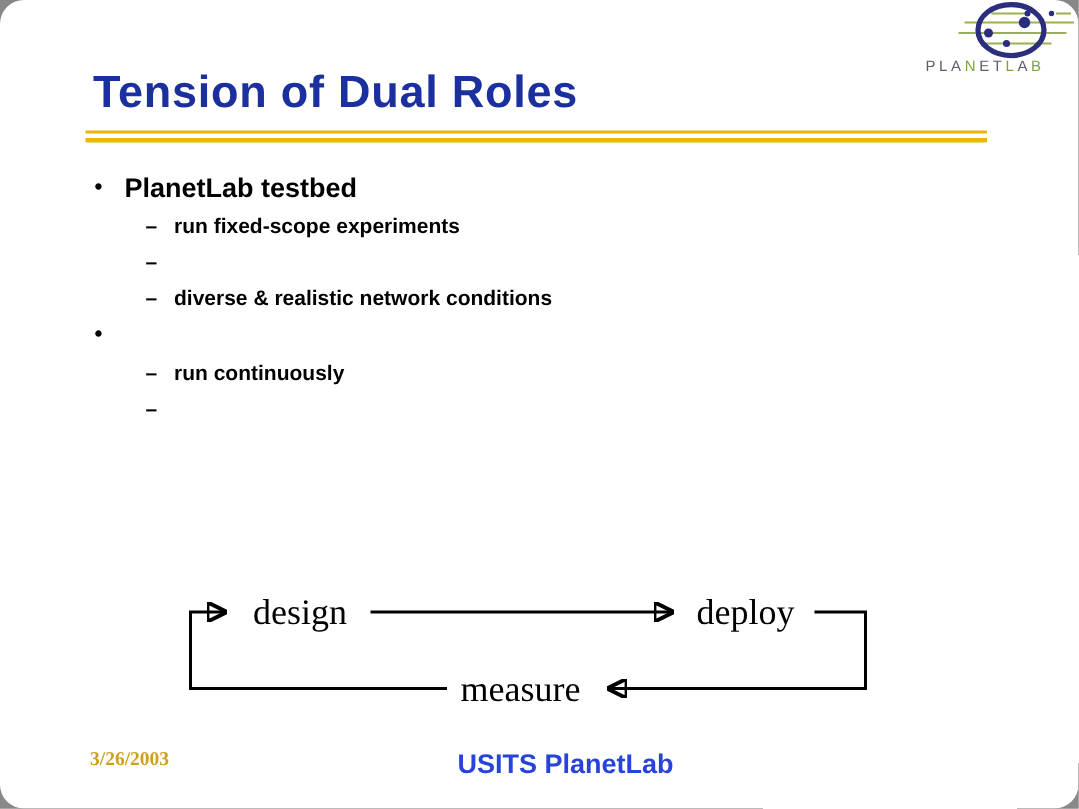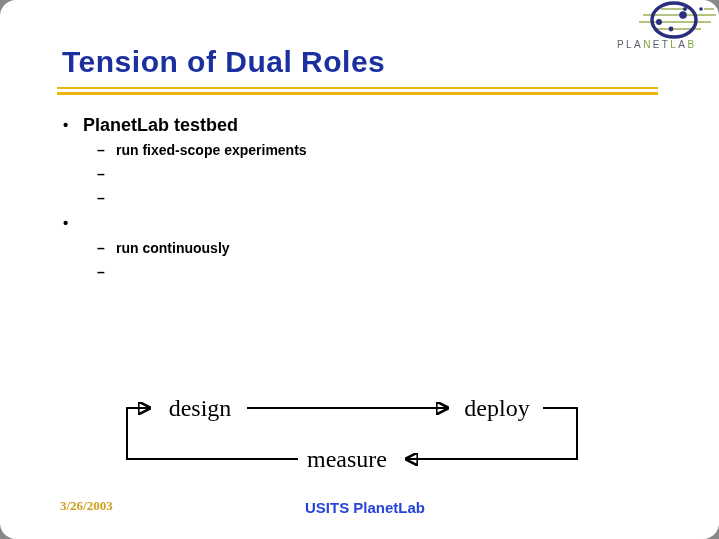--- a/index.html
+++ b/index.html
@@ -47,21 +47,21 @@
   }
 
   
   .footer-date {
     position:absolute; left:60px; top:498px;
     font-family:"Liberation Serif", serif; font-size:13px; font-weight:bold;
     color:var(--date-gold, #cfa01d);
   }
   .footer-label {
     position:absolute; left:305px; top:499px;
-    font-size:15px; font-weight:bold;
+    font-size:18px; font-weight:bold;
     color:var(--footer-blue, #2743d9);
   }
 </style>
 </head>
 <body>
 
 <div class="slide">
 
   <h1 class="title">Tension of Dual Roles</h1>
   <div class="divider"></div>
@@ -96,20 +96,21 @@
     </div>
     <div class="lvl2">
       <span class="marker">–</span>
       <span>run fixed-scope experiments</span>
     </div>
     <div class="lvl2">
       <span class="marker">–</span>
     </div>
     <div class="lvl2">
       <span class="marker">–</span>
+      <span>diverse &amp; realistic network conditions</span>
     </div>
     <div class="lvl1">
       <span class="marker">•</span>
     </div>
     <div class="lvl2">
       <span class="marker">–</span>
       <span>run continuously</span>
     </div>
     <div class="lvl2">
       <span class="marker">–</span>

